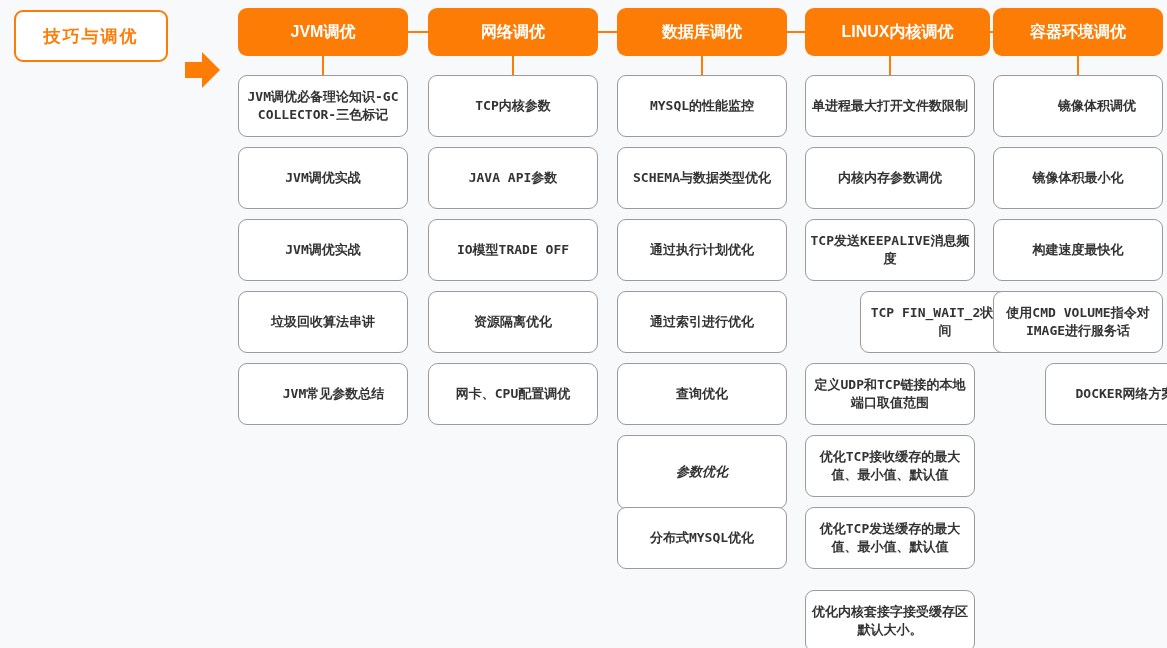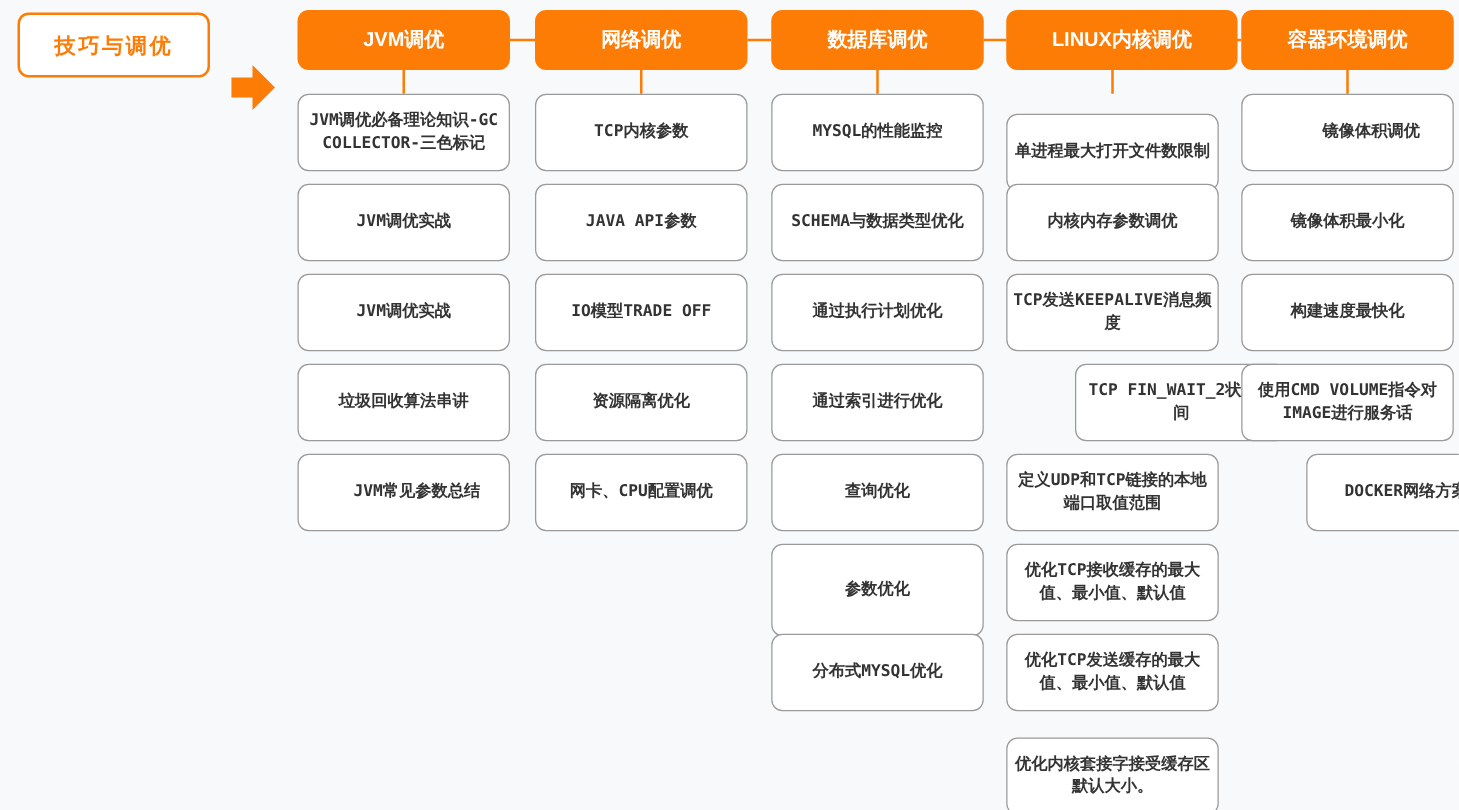--- a/index.html
+++ b/index.html
@@ -78,35 +78,35 @@
       <div class="item-box" style="left: 238px; top: 219px; width: 170px; height: 62px;">JVM调优实战</div>
       <div class="item-box" style="left: 238px; top: 291px; width: 170px; height: 62px;">垃圾回收算法串讲</div>
       <div class="item-box" style="left: 238px; top: 363px; width: 170px; height: 62px; padding-left: 25px;">JVM常见参数总结</div>
       <div class="col-header" style="left: 428px; top: 8px; width: 170px; height: 48px;">网络调优</div>
       <div class="hline" style="left: 598px; top: 31px; width: 19px;"></div>
       <div class="vline" style="left: 512px; top: 56px; height: 19px;"></div>
       <div class="item-box" style="left: 428px; top: 75px; width: 170px; height: 62px;">TCP内核参数</div>
       <div class="item-box" style="left: 428px; top: 147px; width: 170px; height: 62px;">JAVA API参数</div>
       <div class="item-box" style="left: 428px; top: 219px; width: 170px; height: 62px;">IO模型TRADE OFF</div>
       <div class="item-box" style="left: 428px; top: 291px; width: 170px; height: 62px;">资源隔离优化</div>
-      <div class="item-box" style="left: 428px; top: 363px; width: 170px; height: 62px;">网卡、CPU配置调优</div>
+      <div class="item-box" style="left: 428px; top: 363px; width: 170px; height: 62px; border-radius: 10px;">网卡、CPU配置调优</div>
       <div class="col-header" style="left: 617px; top: 8px; width: 170px; height: 48px;">数据库调优</div>
       <div class="hline" style="left: 787px; top: 31px; width: 18px;"></div>
       <div class="vline" style="left: 701px; top: 56px; height: 19px;"></div>
       <div class="item-box" style="left: 617px; top: 75px; width: 170px; height: 62px;">MYSQL的性能监控</div>
       <div class="item-box" style="left: 617px; top: 147px; width: 170px; height: 62px;">SCHEMA与数据类型优化</div>
       <div class="item-box" style="left: 617px; top: 219px; width: 170px; height: 62px;">通过执行计划优化</div>
       <div class="item-box" style="left: 617px; top: 291px; width: 170px; height: 62px;">通过索引进行优化</div>
       <div class="item-box" style="left: 617px; top: 363px; width: 170px; height: 62px;">查询优化</div>
-      <div class="item-box" style="left: 617px; top: 435px; width: 170px; height: 74px;">参数优化</div>
+      <div class="item-box" style="left: 617px; top: 435px; width: 170px; height: 74px; font-style: italic;">参数优化</div>
       <div class="item-box" style="left: 617px; top: 507px; width: 170px; height: 62px;">分布式MYSQL优化</div>
       <div class="col-header" style="left: 805px; top: 8px; width: 185px; height: 48px;">LINUX内核调优</div>
       <div class="hline" style="left: 975px; top: 31px; width: 18px;"></div>
       <div class="vline" style="left: 889px; top: 56px; height: 19px;"></div>
-      <div class="item-box" style="left: 805px; top: 75px; width: 170px; height: 62px; margin-top: 16px;">单进程最大打开文件数限制</div>
+      <div class="item-box" style="left: 805px; top: 75px; width: 170px; height: 62px;">单进程最大打开文件数限制</div>
       <div class="item-box" style="left: 805px; top: 147px; width: 170px; height: 62px;">内核内存参数调优</div>
       <div class="item-box" style="left: 805px; top: 219px; width: 170px; height: 62px;">TCP发送KEEPALIVE消息频度</div>
       <div class="item-box" style="left: 840px; top: 291px; width: 170px; height: 62px; margin-left: 20px;">TCP FIN_WAIT_2状态时间</div>
       <div class="item-box" style="left: 805px; top: 363px; width: 170px; height: 62px;">定义UDP和TCP链接的本地端口取值范围</div>
       <div class="item-box" style="left: 805px; top: 435px; width: 170px; height: 62px;">优化TCP接收缓存的最大值、最小值、默认值</div>
       <div class="item-box" style="left: 805px; top: 507px; width: 170px; height: 62px;">优化TCP发送缓存的最大值、最小值、默认值</div>
       <div class="item-box" style="left: 805px; top: 590px; width: 170px; height: 62px;">优化内核套接字接受缓存区默认大小。</div>
       <div class="col-header" style="left: 993px; top: 8px; width: 170px; height: 48px;">容器环境调优</div>
       <div class="vline" style="left: 1077px; top: 56px; height: 19px;"></div>
       <div class="item-box" style="left: 993px; top: 75px; width: 170px; height: 62px; padding-left: 42px;">镜像体积调优</div>

